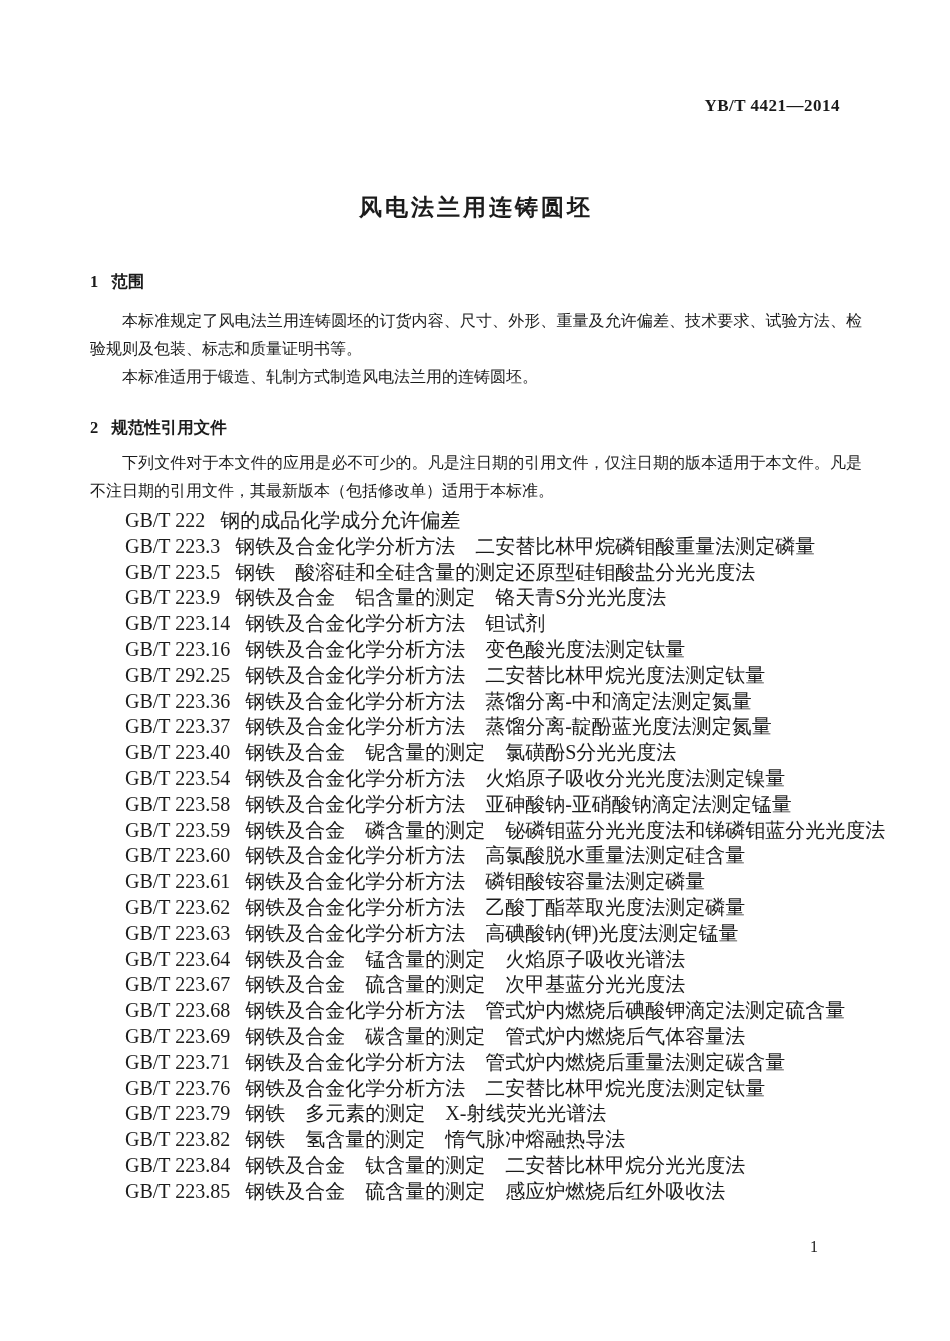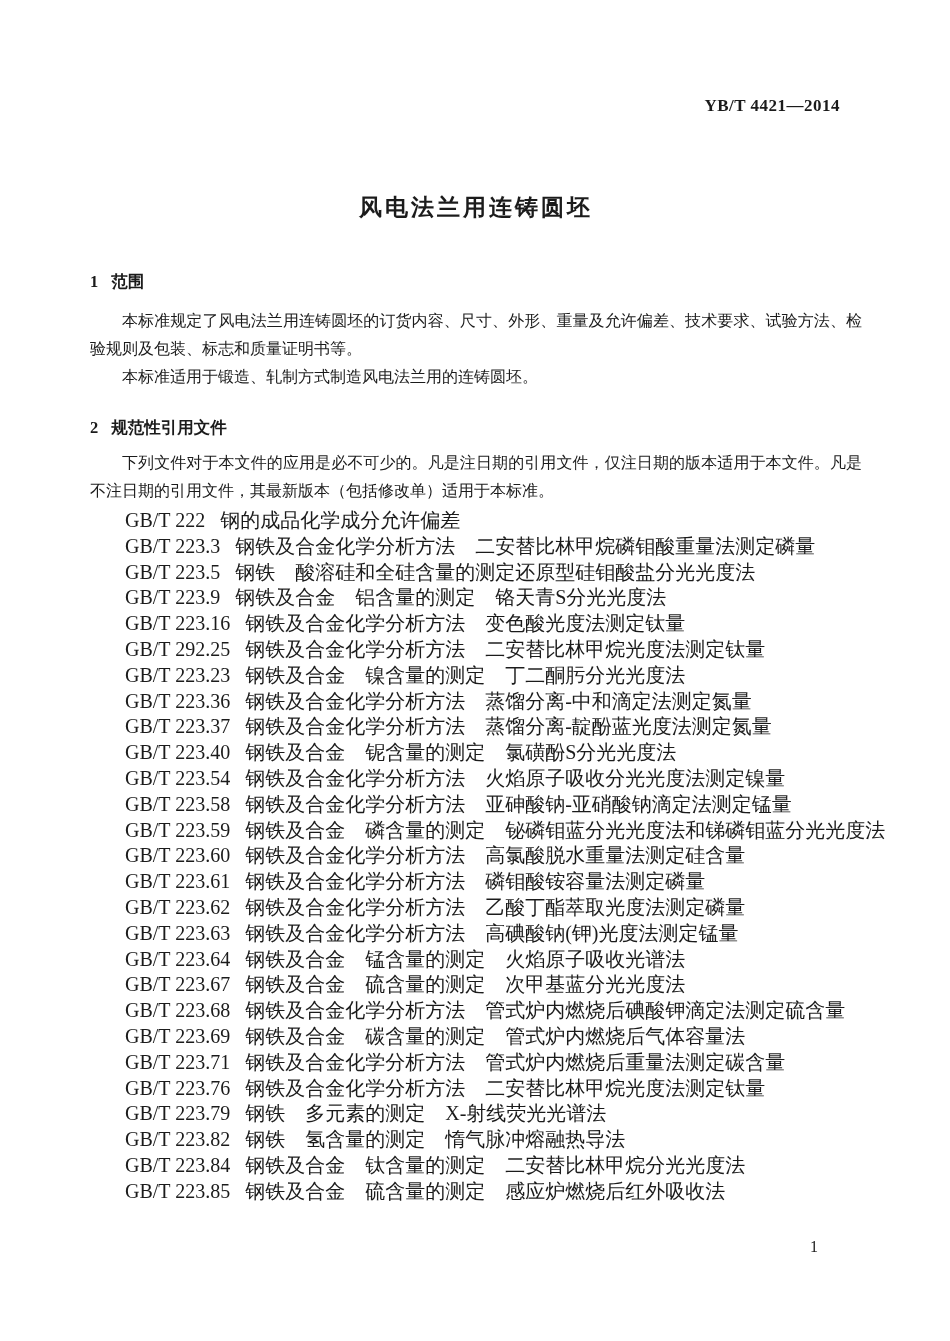--- a/index.html
+++ b/index.html
@@ -87,23 +87,23 @@
       <div class="section-heading">
         <span class="section-number">2</span><span>规范性引用文件</span>
       </div>
       <div class="section-body">
         <p class="body-para">下列文件对于本文件的应用是必不可少的。凡是注日期的引用文件，仅注日期的版本适用于本文件。凡是不注日期的引用文件，其最新版本（包括修改单）适用于本标准。</p>
         <div class="ref-list">
             <div class="ref-item"><span class="ref-code">GB/T 222</span><span class="ref-desc">钢的成品化学成分允许偏差</span></div>
             <div class="ref-item"><span class="ref-code">GB/T 223.3</span><span class="ref-desc">钢铁及合金化学分析方法　二安替比林甲烷磷钼酸重量法测定磷量</span></div>
             <div class="ref-item"><span class="ref-code">GB/T 223.5</span><span class="ref-desc">钢铁　酸溶硅和全硅含量的测定还原型硅钼酸盐分光光度法</span></div>
             <div class="ref-item"><span class="ref-code">GB/T 223.9</span><span class="ref-desc">钢铁及合金　铝含量的测定　铬天青S分光光度法</span></div>
+            <div class="ref-item"><span class="ref-code">GB/T 223.14</span><span class="ref-desc">钢铁及合金化学分析方法　钽试剂</span></div>
             <div class="ref-item"><span class="ref-code">GB/T 223.16</span><span class="ref-desc">钢铁及合金化学分析方法　变色酸光度法测定钛量</span></div>
             <div class="ref-item"><span class="ref-code">GB/T 292.25</span><span class="ref-desc">钢铁及合金化学分析方法　二安替比林甲烷光度法测定钛量</span></div>
-            <div class="ref-item"><span class="ref-code">GB/T 223.23</span><span class="ref-desc">钢铁及合金　镍含量的测定　丁二酮肟分光光度法</span></div>
             <div class="ref-item"><span class="ref-code">GB/T 223.36</span><span class="ref-desc">钢铁及合金化学分析方法　蒸馏分离-中和滴定法测定氮量</span></div>
             <div class="ref-item"><span class="ref-code">GB/T 223.37</span><span class="ref-desc">钢铁及合金化学分析方法　蒸馏分离-靛酚蓝光度法测定氮量</span></div>
             <div class="ref-item"><span class="ref-code">GB/T 223.40</span><span class="ref-desc">钢铁及合金　铌含量的测定　氯磺酚S分光光度法</span></div>
             <div class="ref-item"><span class="ref-code">GB/T 223.54</span><span class="ref-desc">钢铁及合金化学分析方法　火焰原子吸收分光光度法测定镍量</span></div>
             <div class="ref-item"><span class="ref-code">GB/T 223.58</span><span class="ref-desc">钢铁及合金化学分析方法　亚砷酸钠-亚硝酸钠滴定法测定锰量</span></div>
             <div class="ref-item"><span class="ref-code">GB/T 223.59</span><span class="ref-desc">钢铁及合金　磷含量的测定　铋磷钼蓝分光光度法和锑磷钼蓝分光光度法</span></div>
             <div class="ref-item"><span class="ref-code">GB/T 223.60</span><span class="ref-desc">钢铁及合金化学分析方法　高氯酸脱水重量法测定硅含量</span></div>
             <div class="ref-item"><span class="ref-code">GB/T 223.61</span><span class="ref-desc">钢铁及合金化学分析方法　磷钼酸铵容量法测定磷量</span></div>
             <div class="ref-item"><span class="ref-code">GB/T 223.62</span><span class="ref-desc">钢铁及合金化学分析方法　乙酸丁酯萃取光度法测定磷量</span></div>
             <div class="ref-item"><span class="ref-code">GB/T 223.63</span><span class="ref-desc">钢铁及合金化学分析方法　高碘酸钠(钾)光度法测定锰量</span></div>

